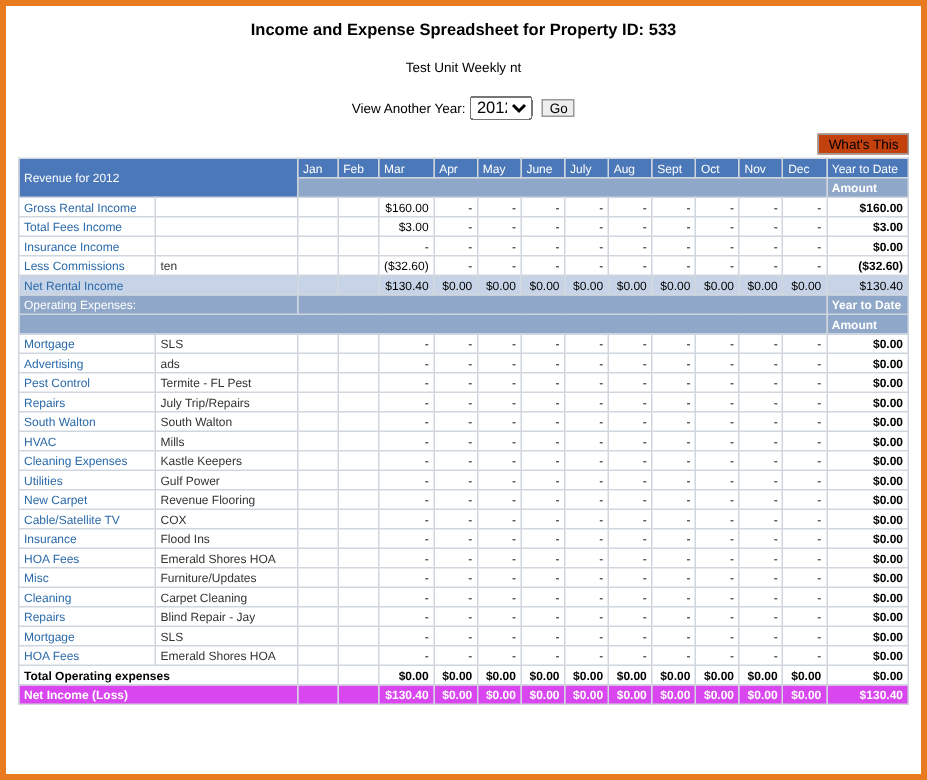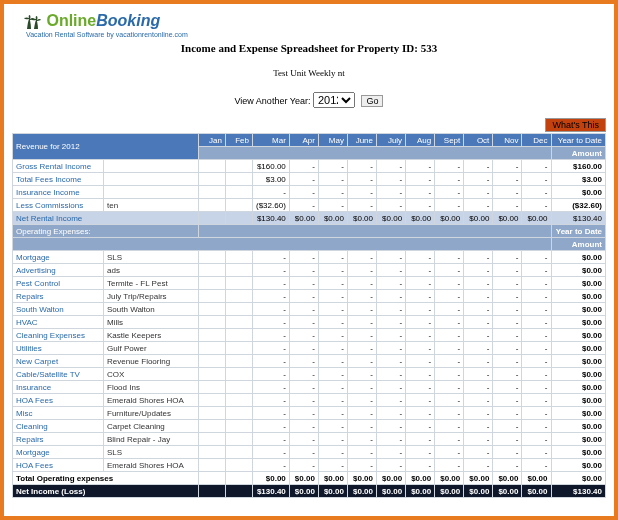--- a/index.html
+++ b/index.html
@@ -34,21 +34,20 @@
   }
   .logo .tag {
     font-size: 7px;
     color: #2a6aaa;
     margin-top: 1px;
     margin-left: 2px;
   }
   .title-block {
     text-align: center;
     margin-top: 4px;
-    font-family: Liberation Serif, serif;
   }
   .title1 { font-size: 11px; font-weight: bold; }
   .title2 { font-size: 9px; margin-top: 14px; }
   .title3 { font-size: 9px; margin-top: 1px; }
   .year-picker {
     text-align: center;
     margin: 14px 0 6px 0;
     font-size: 9px;
   }
   .year-picker select {
@@ -83,55 +82,43 @@
   th, td {
     border: 1px solid #cfd6dd;
     padding: 1px 3px;
     white-space: nowrap;
     height: 13px;
   }
   th {
     background: #4b78b8;
     color: #fff;
     font-weight: normal;
-    text-align: right;
+    text-align: left;
   }
   th.first { text-align: left; }
   td.label { color: #2a6aaa; width: 95px; }
   td.vendor { width: 100px; color: #333; }
   td.num { text-align: right; width: 30px; }
   td.ytd { text-align: right; font-weight: bold; width: 55px; }
   tr.subhead td {
     background: #8fa7c8;
     color: #fff;
     border: 1px solid #cfd6dd;
   }
-  tr.subhead td.right { text-align: right; font-weight: bold; }
+  tr.subhead td.right { text-align: left; font-weight: bold; }
   tr.netrental td { background: #c7d3e6; font-weight: normal; }
   tr.total td { font-weight: bold; margin-left: 28px; }
-  tr.netincome td { background: #0f172a; color: #fff; font-weight: bold; }
+  tr.netincome td { background: #d946ef; color: #fff; font-weight: bold; }
   tr.netincome td.label { color: #fff; }
 </style>
 </head>
 <body>
 
 <div class="frame">
 
-  <div class="logo">
-    <span class="brand">
-      <span class="palm">
-        <svg viewBox="0 0 18 14">
-            <path d="M3 14 Q4 6 5 4 Q1 5 0 3 Q3 2 5 3 Q4 0 6 0 Q7 2 6 4 Q9 2 10 4 Q7 5 6 5 Q7 10 7 14 Z" fill="#2a4a2a"></path>
-            <path d="M10 14 Q11 7 12 5 Q8 6 7 4 Q10 3 12 4 Q11 1 13 1 Q14 3 13 5 Q16 3 17 5 Q14 6 13 6 Q14 11 14 14 Z" fill="#2a4a2a"></path>
-          </svg>
-      </span>
-      <span class="online">Online</span><span class="booking">Booking</span>
-    </span>
-    <div class="tag">Vacation Rental Software by vacationrentonline.com</div>
-  </div>
 
   <div class="title-block">
     <div class="title1">Income and Expense Spreadsheet for Property ID: 533</div>
     <div class="title2">Test Unit Weekly nt</div>
   </div>
 
   <div class="year-picker">
     <span>View Another Year:</span>
     <select><option>2012</option></select>
     <button>Go</button>

